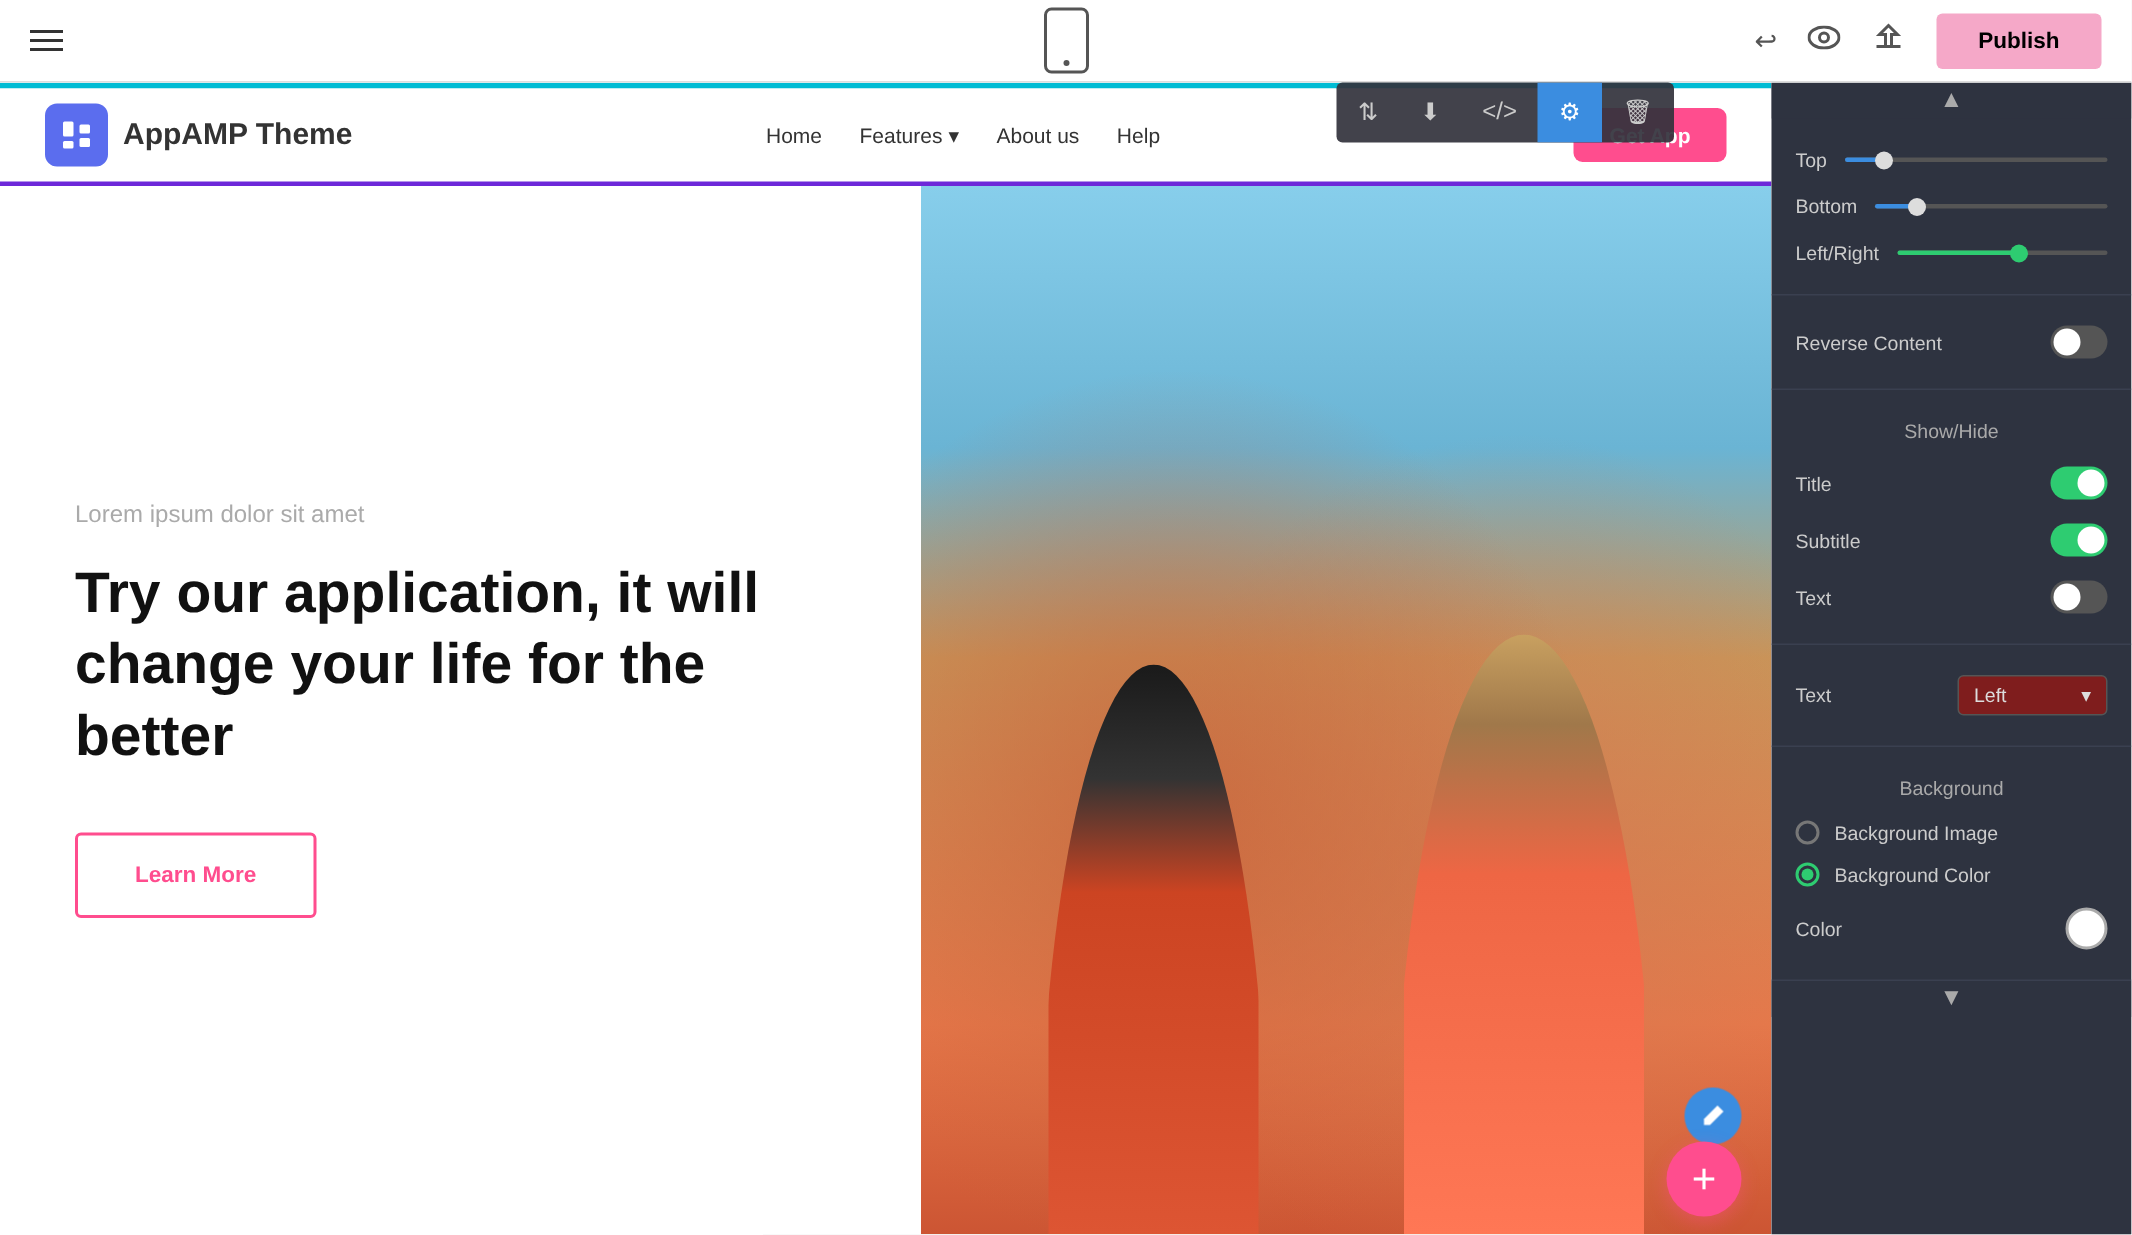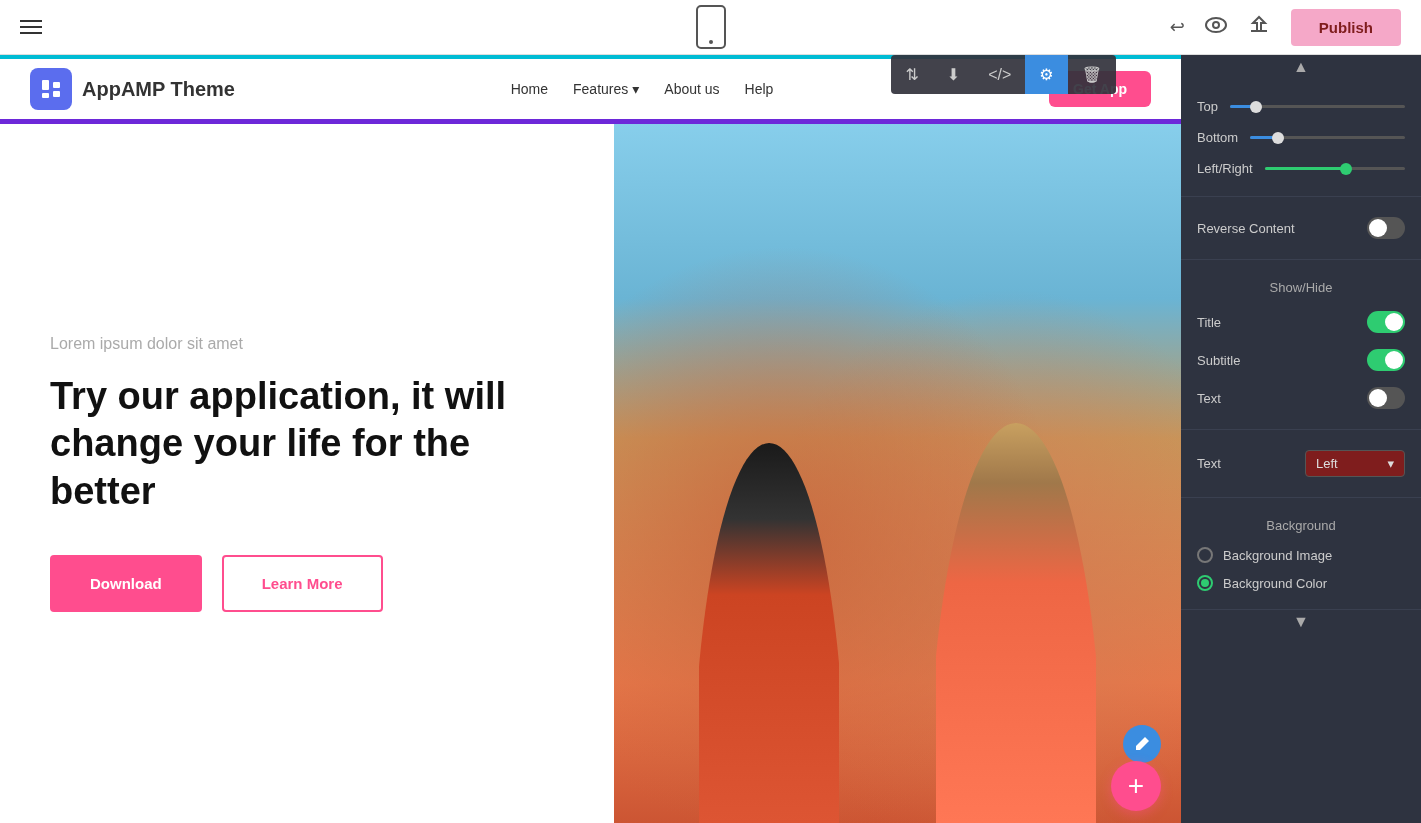--- a/index.html
+++ b/index.html
@@ -20,21 +20,21 @@
     .toolbar-left { display: flex; align-items: center; gap: 12px; }
     .hamburger-icon { display: flex; flex-direction: column; gap: 4px; cursor: pointer; }
     .hamburger-icon span { width: 22px; height: 2px; background: #333; display: block; }
     .toolbar-center { position: absolute; left: 50%; transform: translateX(-50%); }
     .phone-icon { width: 30px; height: 44px; border: 2px solid #555; border-radius: 5px; display: flex; align-items: flex-end; justify-content: center; padding-bottom: 3px; cursor: pointer; }
     .phone-icon-dot { width: 4px; height: 4px; background: #555; border-radius: 50%; }
     .toolbar-right { display: flex; align-items: center; gap: 20px; }
     .undo-icon, .preview-icon, .code-icon { cursor: pointer; color: #555; font-size: 18px; }
     .publish-btn {
       background: #f5a8c8;
-      color: #7f1d1d;
+      color: #000000;
       border: none;
       padding: 10px 28px;
       font-size: 15px;
       font-weight: 600;
       border-radius: 4px;
       cursor: pointer;
     }
 
     
     .main-area {
@@ -49,21 +49,21 @@
       background: #fff;
       display: flex;
       flex-direction: column;
       overflow: hidden;
     }
 
     
     .site-header {
       height: 65px;
       background: #fff;
-      border-bottom: 5px solid #6d28d9;
+      border-bottom: 3px solid #6d28d9;
       display: flex;
       align-items: center;
       justify-content: space-between;
       padding: 0 30px;
     }
     .site-logo {
       display: flex;
       align-items: center;
       gap: 10px;
       font-size: 20px;
@@ -493,21 +493,20 @@
         <a href="#">Help</a>
       </div>
       <button class="get-app-btn">Get App</button>
     </div>
 
     <div class="hero">
       <div class="hero-left">
         <p class="hero-subtitle">Lorem ipsum dolor sit amet</p>
         <h1 class="hero-title">Try our application, it will change your life for the better</h1>
         <div class="hero-buttons">
-          <button class="btn-download">Download</button>
           <button class="btn-learn-more">Learn More</button>
         </div>
       </div>
       <div class="hero-right">
         <div class="hero-image">
           <div class="hero-image-overlay"></div>
           <div class="figure-left"></div>
           <div class="figure-right"></div>
         </div>
       </div>
@@ -604,20 +603,24 @@
     <div class="panel-section">
       <div class="section-heading">Background</div>
       <div class="radio-row">
         <div class="radio-circle"></div>
         <span class="panel-label">Background Image</span>
       </div>
       <div class="radio-row">
         <div class="radio-circle checked"></div>
         <span class="panel-label">Background Color</span>
       </div>
+      <div class="panel-row">
+        <span class="panel-label">Color</span>
+        <div class="color-swatch" style="background:#ffffff;"></div>
+      </div>
     </div>
 
     <div class="panel-scroll-btn">▼</div>
   </div>
 
 </div>
 
 <div class="float-edit-btn">
   <svg width="18" height="18" viewBox="0 0 18 18" fill="white">
       <path d="M12 2l4 4-9 9H3v-4L12 2z"></path>

